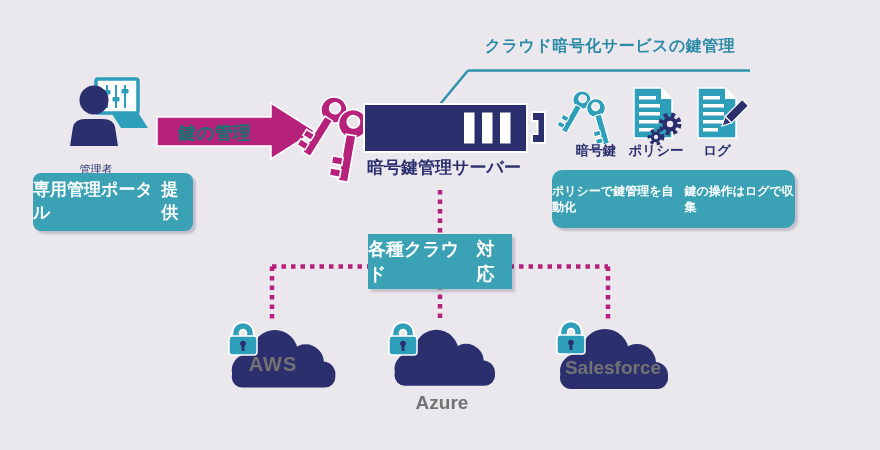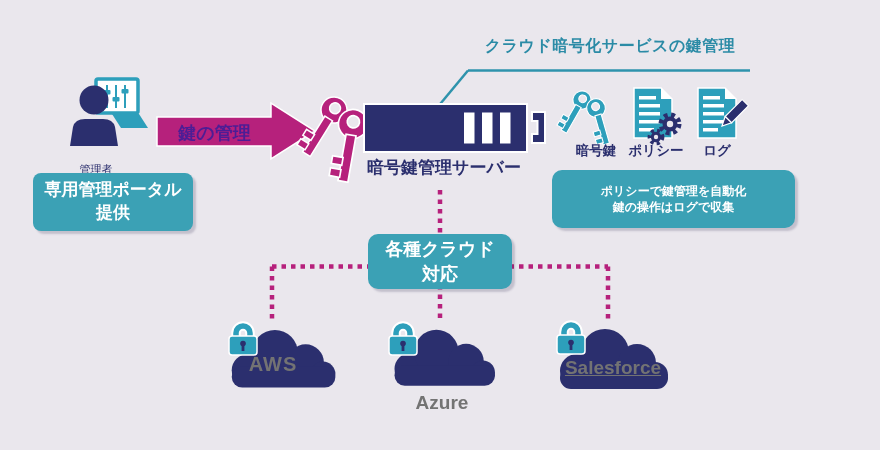--- a/index.html
+++ b/index.html
@@ -15,38 +15,38 @@
   .canvas{
     position:relative;width:880px;height:450px;background:var(--bg);overflow:hidden;
   }
   svg.gfx{position:absolute;left:0;top:0;z-index:1;}
   .label{position:absolute;z-index:2;text-align:center;}
   .diagram-title{
     left:460px;top:36px;width:300px;font-size:16px;font-weight:bold;color:var(--title-teal);
     letter-spacing:0.5px;
   }
   .admin-label{left:54px;top:162px;width:84px;font-size:11px;font-weight:400;color:var(--navy);}
-  .arrow-label{left:162px;top:121px;width:105px;font-size:18px;font-weight:bold;color:#4c1d95;}
+  .arrow-label{left:162px;top:121px;width:105px;font-size:18px;font-weight:bold;color:#0f766e;}
   .server-label{left:356px;top:156px;width:176px;font-size:17px;font-weight:bold;color:var(--navy);}
   .feature-label{top:142px;font-size:13.5px;font-weight:600;color:var(--navy);}
   .feature-label.k{left:566px;width:60px;}
   .feature-label.p{left:624px;width:64px;}
   .feature-label.l{left:692px;width:50px;}
   .teal-box{
     position:absolute;z-index:3;background:var(--teal-box);color:#fff;font-weight:bold;
-    display:flex;flex-direction:column;justify-content:center;align-items:center;
+    display:flex;justify-content:center;align-items:center;
     line-height:1.35;box-shadow:3px 3px 2px rgba(60,55,90,0.22);
   }
   .portal-box{left:33px;top:173px;width:160px;height:58px;border-radius:8px;font-size:17px;}
   .features-box{left:552px;top:170px;width:243px;height:58px;border-radius:10px;font-size:12px;}
-  .multicloud-box{left:368px;top:234px;width:144px;height:55px;border-radius:10px;font-size:18px;}
+  .multicloud-box{left:368px;top:234px;width:144px;height:55px;border-radius:0;font-size:18px;}
   .cloud-label{z-index:3;color:#737373;font-weight:bold;}
   .cloud-label.aws{left:233px;top:353px;width:80px;font-size:20px;letter-spacing:1px;}
   .cloud-label.azure{left:401px;top:354px;width:82px;font-size:19px;margin-top:38px;}
-  .cloud-label.sf{left:560px;top:357px;width:106px;font-size:19px;text-decoration:underline;}
+  .cloud-label.sf{left:560px;top:357px;width:106px;font-size:19px;}
 </style>
 </head>
 <body>
 
 <div class="canvas">
 
   <svg class="gfx" width="880" height="450" viewBox="0 0 880 450">
     <defs>
       <g id="keyShape">
         <path fill-rule="evenodd" d="M-13,0 a13,13 0 1,0 26,0 a13,13 0 1,0 -26,0 M-5.5,-2 a5.5,5.5 0 1,0 11,0 a5.5,5.5 0 1,0 -11,0"></path>

